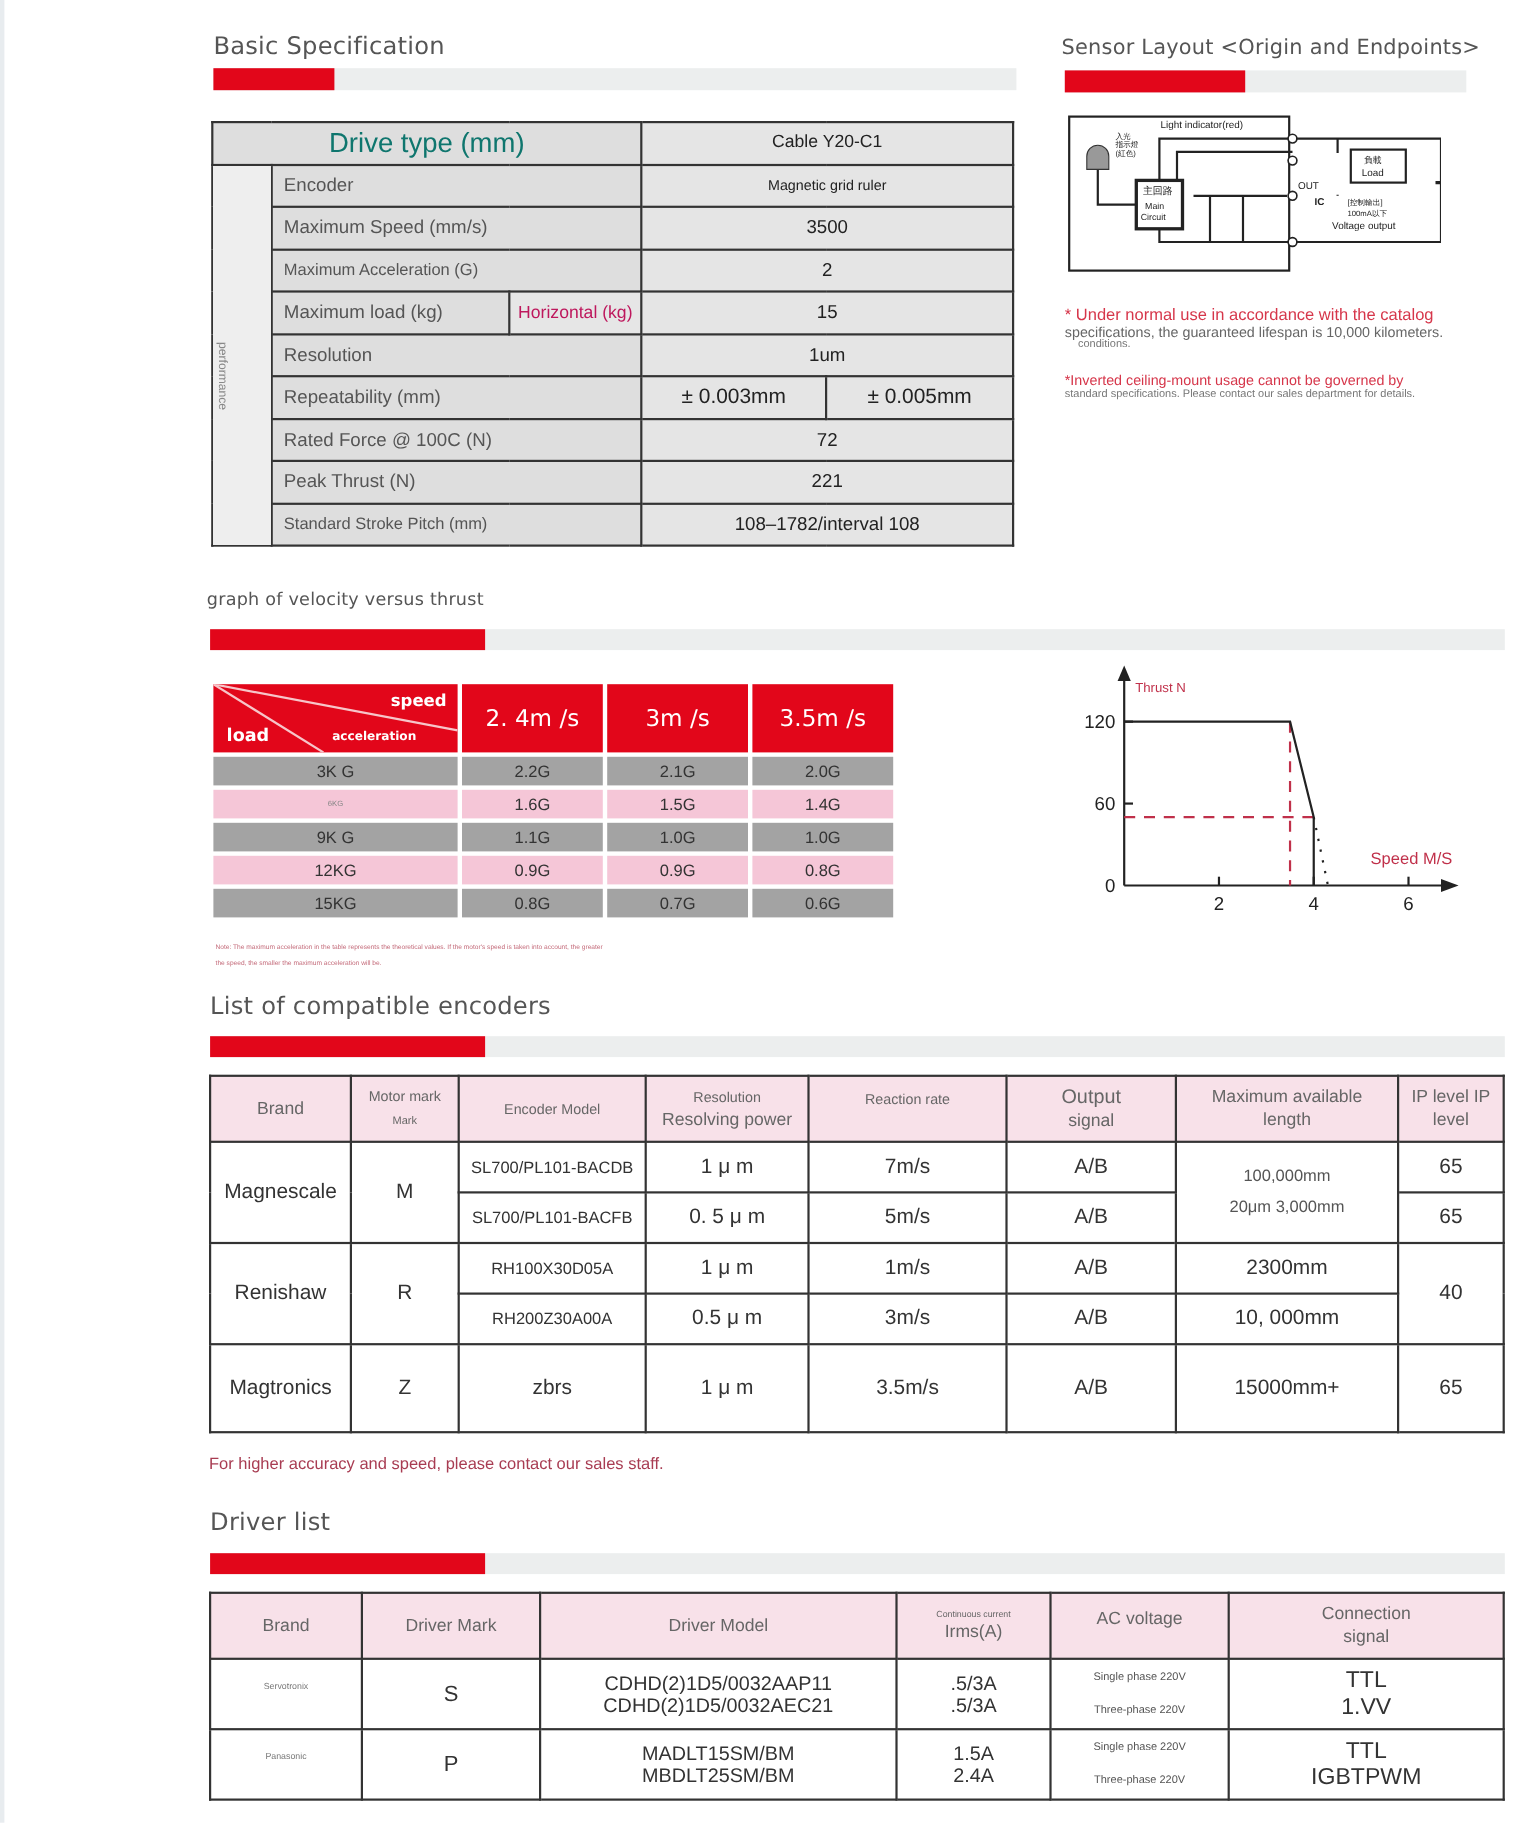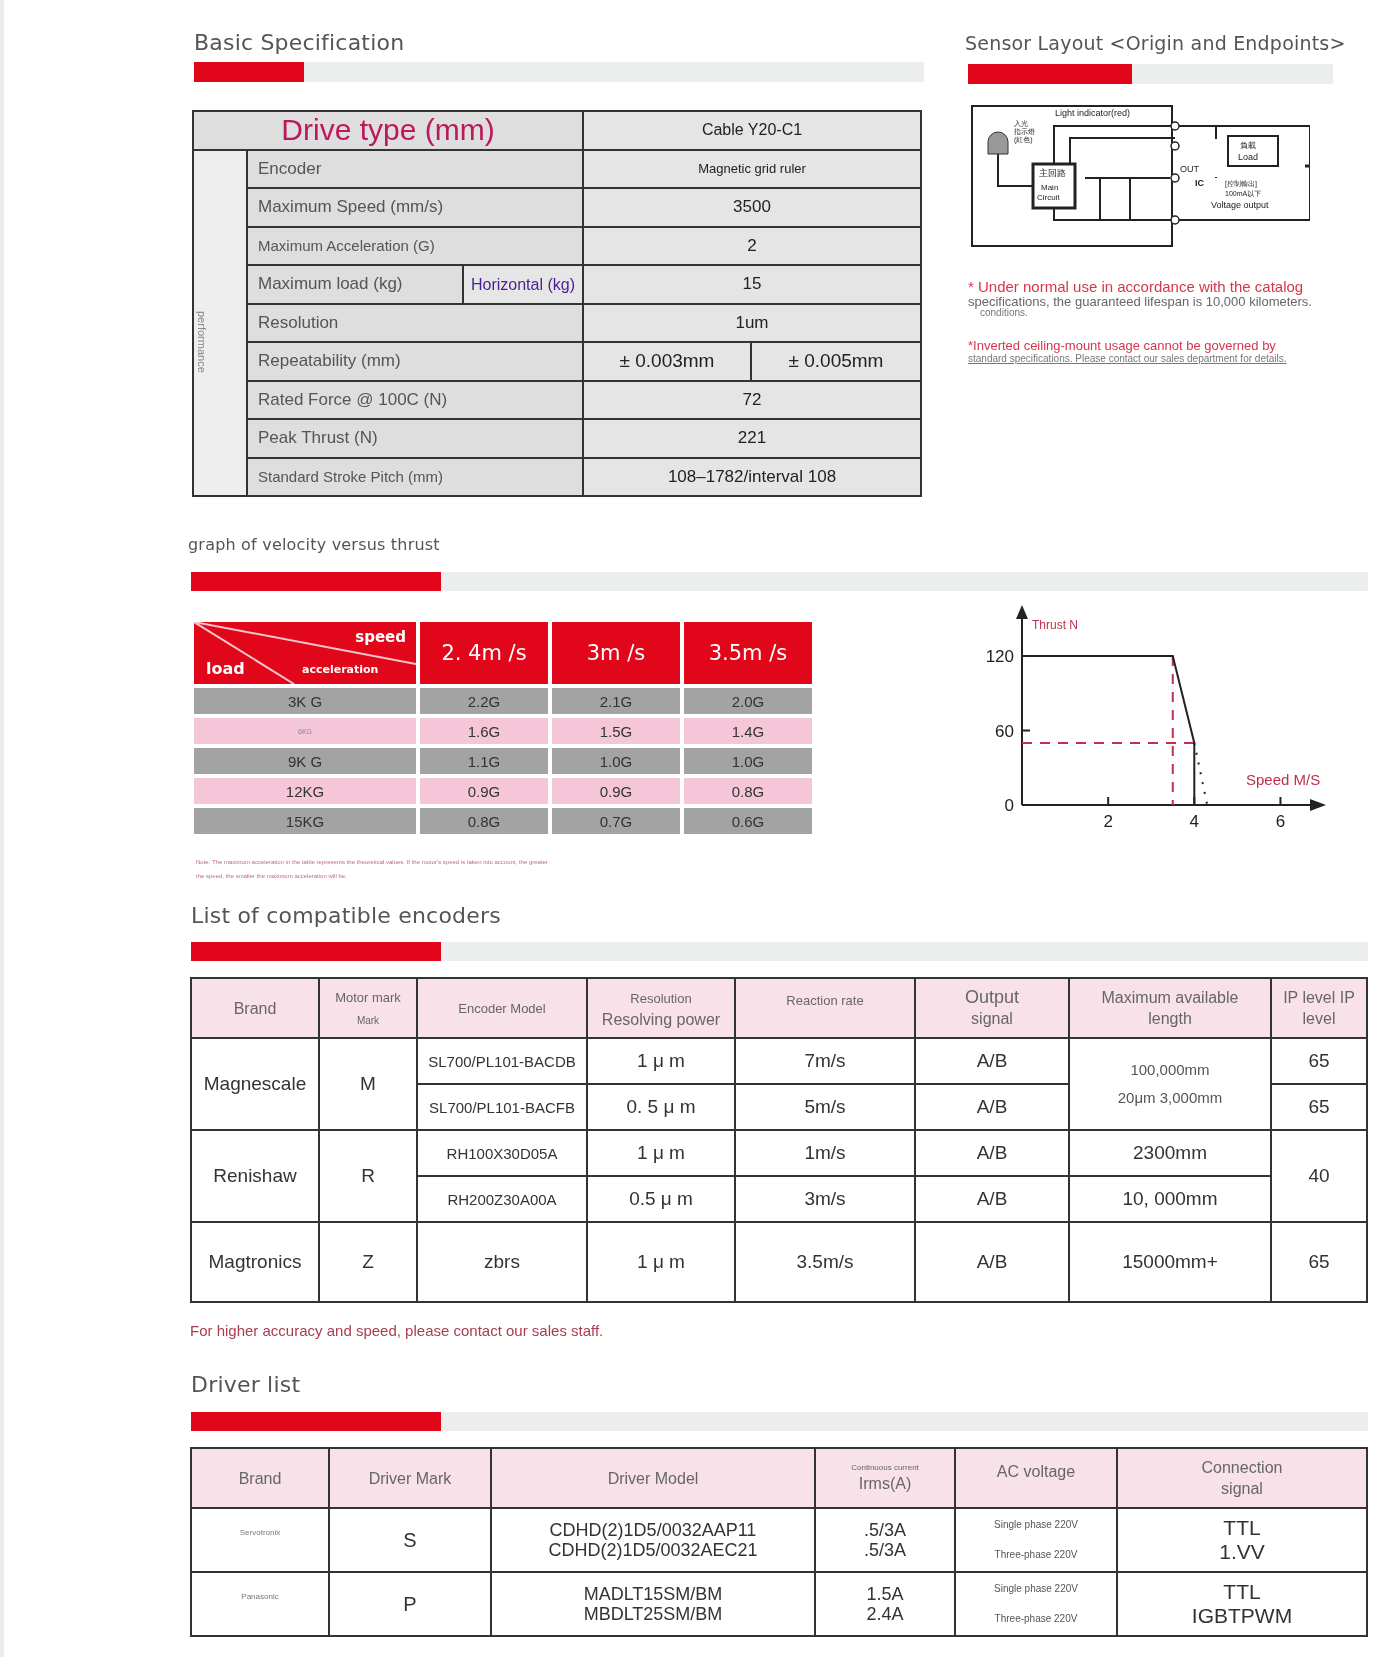--- a/index.html
+++ b/index.html
@@ -10,32 +10,32 @@
   .left-edge { position: absolute; left: 0; top: 0; width: 4px; height: 1657px; background: #e8ecef; }
   .sec-title { position: absolute; font-size: 22px; color: #555; font-family: "DejaVu Sans", sans-serif; font-weight: normal; letter-spacing: 0.2px; }
   .bar { position: absolute; height: 20px; background: #eceeee; }
   .bar .fill { position: absolute; left: 0; top: 0; height: 100%; background: #e2061a; }
 
   
   table.spec { position: absolute; left: 192px; top: 110px; width: 730px; border-collapse: collapse; }
   table.spec td { border: 2px solid #333; height: 38.5px; font-size: 17px; }
   table.spec td.lbl { background: #dedede; color: #555; padding-left: 10px; }
   table.spec td.val { text-align: center; color: #222; background: #e5e5e5; }
-  table.spec td.head { background: #dedede; text-align: center; font-size: 30px; color: #be185d; }
+  table.spec td.head { background: #dedede; text-align: center; font-size: 25px; color: #0f766e; }
   table.spec td.side { background: #eeeeee; width: 54px; position: relative; }
   .side-text { position: absolute; left: 14px; top: 160px; transform: rotate(90deg); transform-origin: left top; font-size: 11px; color: #888; white-space: nowrap; }
-  table.spec td.sub { background: #e6e6e6; color: #4c1d95; text-align: center; font-size: 16px; line-height: 15px; }
+  table.spec td.sub { background: #e6e6e6; color: #be185d; text-align: center; font-size: 16px; line-height: 15px; }
 
   
   .sensor { position: absolute; left: 970px; top: 104px; width: 340px; height: 145px; }
   .note1 { position: absolute; left: 968px; top: 278px; width: 400px; font-size: 15px; color: #d6364a; }
   .note1 .sub { font-size: 13px; color: #666; display: block; line-height: 13px; }
   .note1 .tiny { font-size: 10px; color: #777; display: block; padding-left: 12px; line-height: 10px; }
   .note2 { position: absolute; left: 968px; top: 338px; width: 400px; font-size: 13px; color: #d6364a; }
-  .note2 .sub { font-size: 10px; color: #777; display: block; line-height: 12px; text-decoration: underline; }
+  .note2 .sub { font-size: 10px; color: #777; display: block; line-height: 12px; }
 
   
   table.accel { position: absolute; left: 190px; top: 618px; border-collapse: separate; border-spacing: 4px 4px; }
   table.accel th { background: #e2061a; color: #fff; font-weight: normal; font-size: 21px; height: 62px; width: 128px; font-family: "DejaVu Sans", sans-serif; }
   table.accel th.corner { width: 222px; position: relative; padding: 0; }
   table.accel td { height: 26px; text-align: center; font-size: 15px; color: #333; }
   table.accel tr.g td { background: #a3a3a3; }
   table.accel tr.p td { background: #f5c6d7; }
   .corner svg { position: absolute; left: 0; top: 0; }
   .corner .speed { position: absolute; right: 10px; top: 6px; font-size: 15px; font-weight: bold; }

